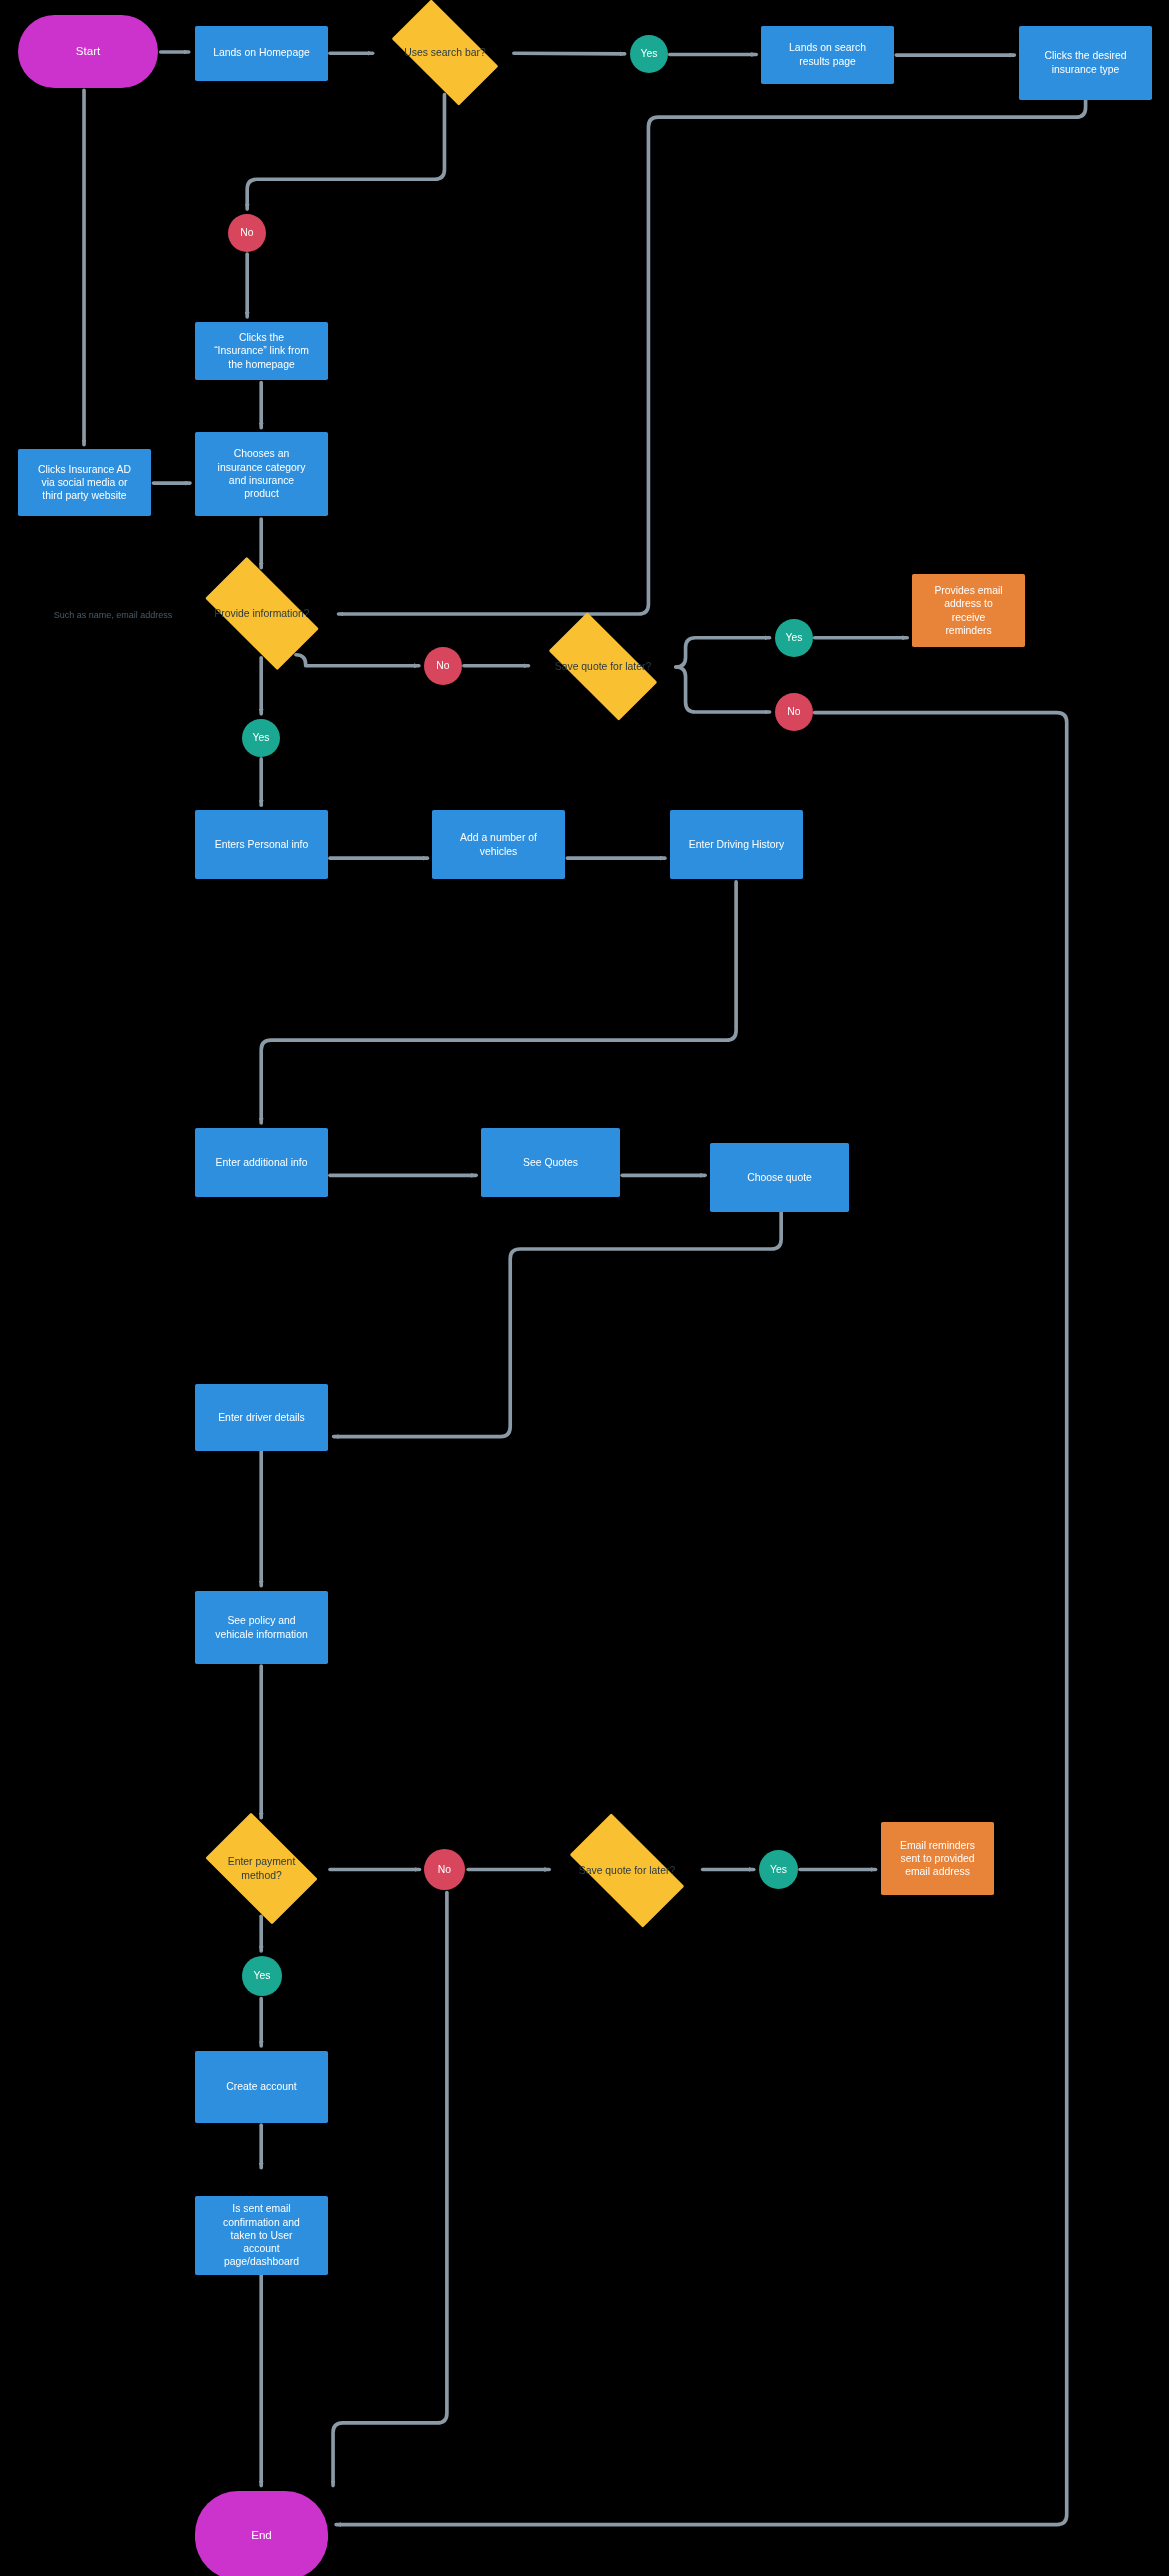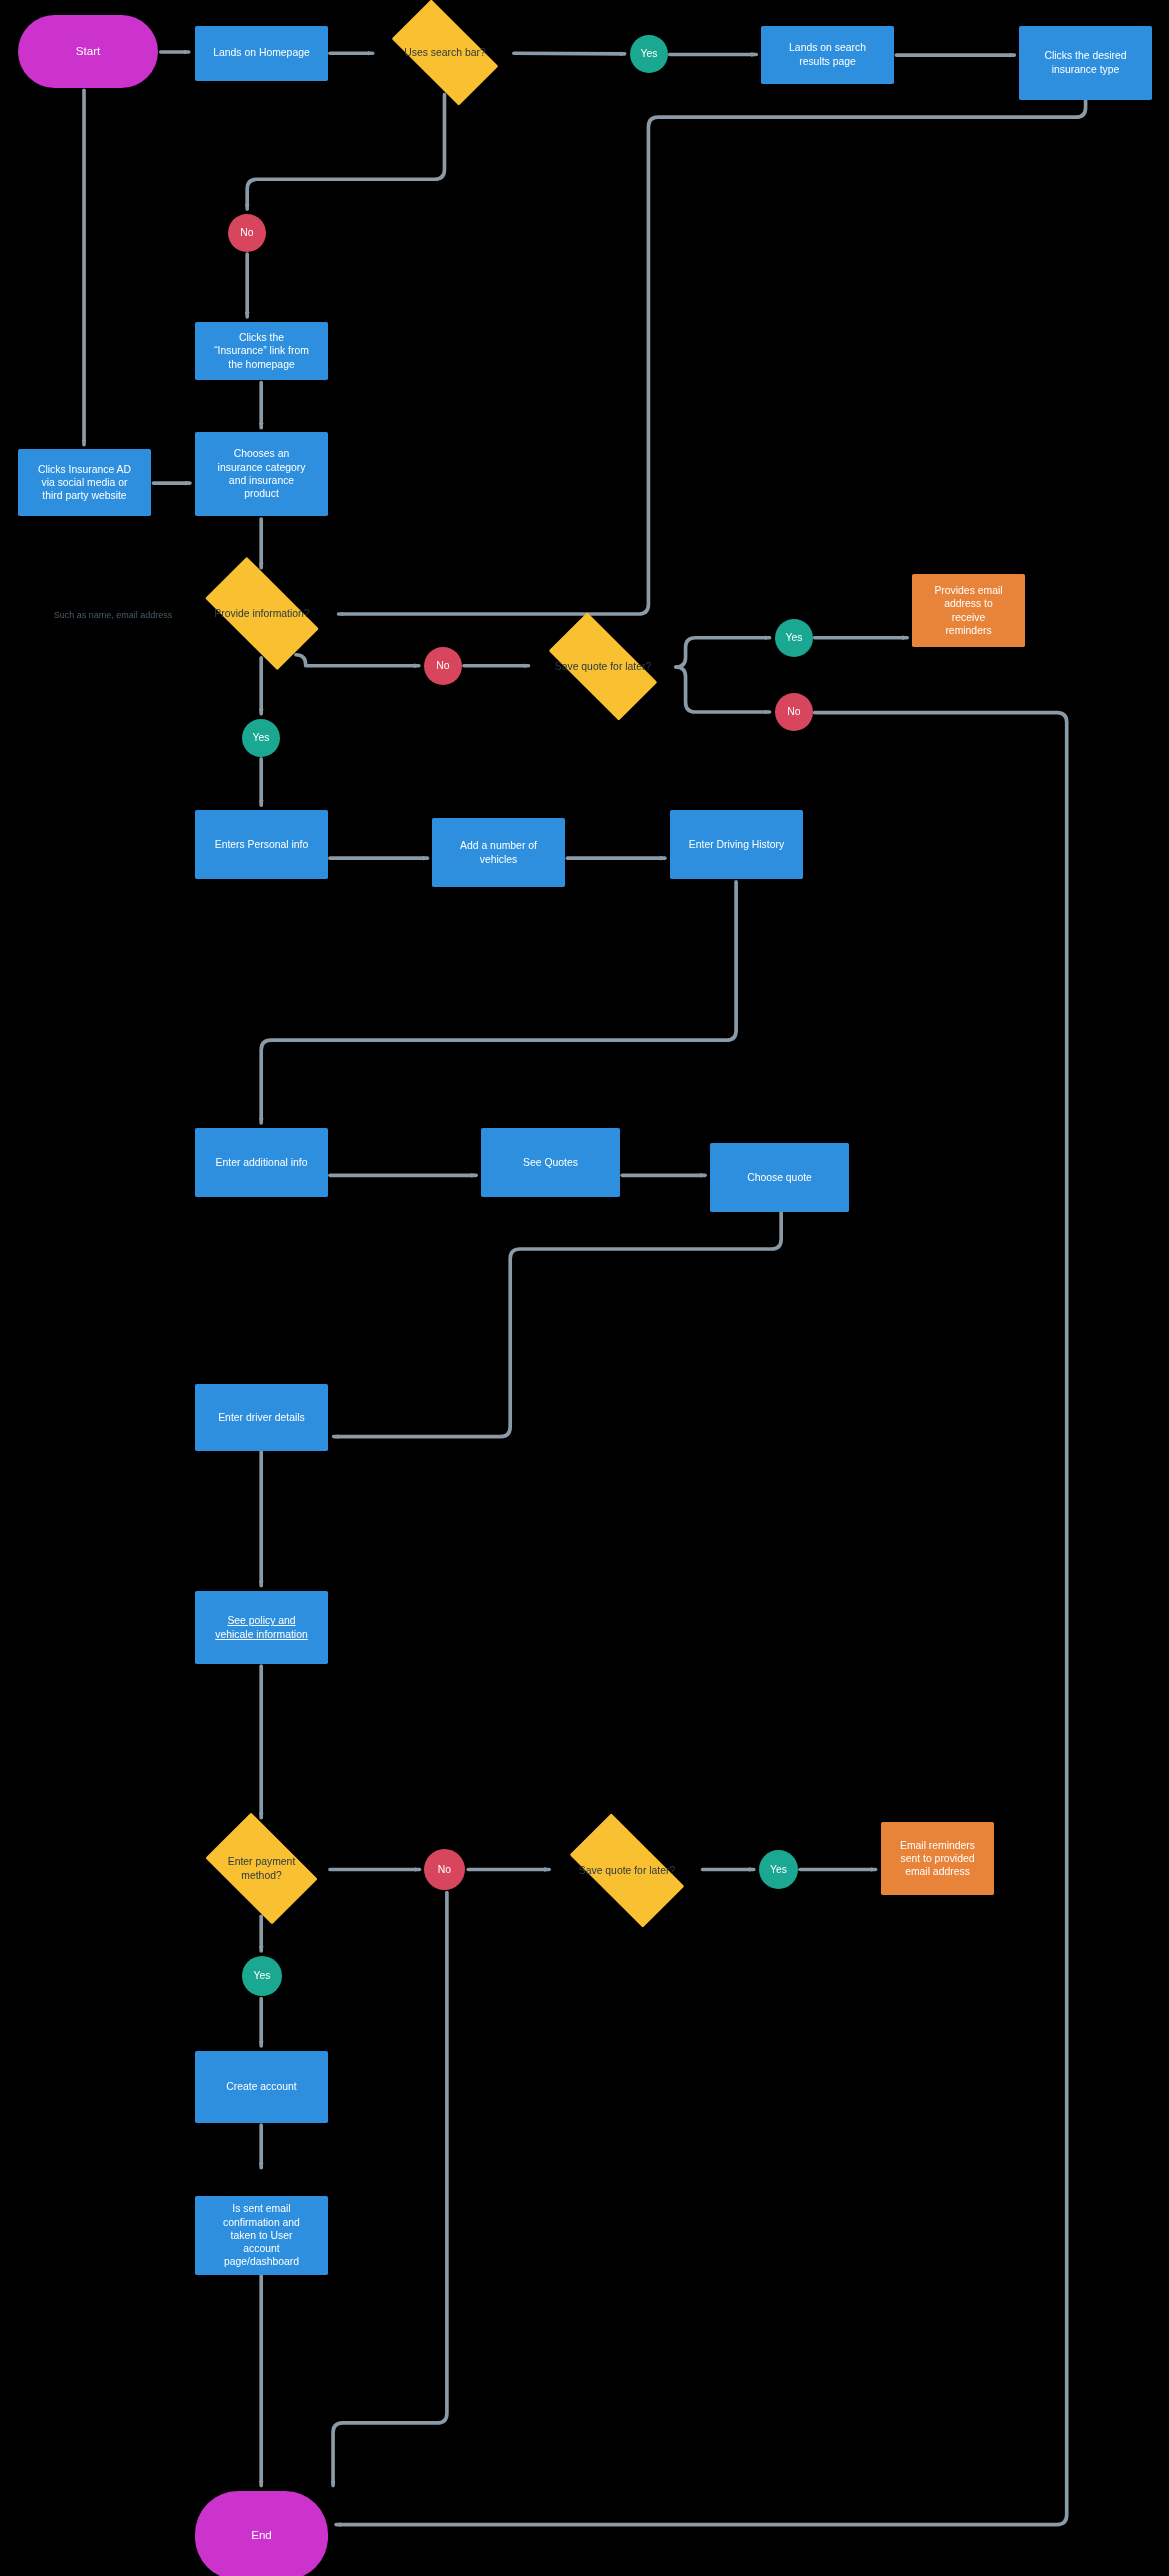--- a/index.html
+++ b/index.html
@@ -272,21 +272,21 @@
   </div>
 
   <div class="node n-yes" style="left:242px;top:719px;width:38px;height:38px;">
     <span class="lbl">Yes</span>
   </div>
 
   <div class="node n-process" style="left:195px;top:810px;width:133px;height:69px;">
     <span class="lbl">Enters Personal info</span>
   </div>
 
-  <div class="node n-process" style="left:432px;top:810px;width:133px;height:69px;margin-top:8px;">
+  <div class="node n-process" style="left:432px;top:810px;width:133px;height:69px;">
     <span class="lbl">Add a number of
 vehicles</span>
   </div>
 
   <div class="node n-process" style="left:670px;top:810px;width:133px;height:69px;">
     <span class="lbl">Enter Driving History</span>
   </div>
 
   <div class="node n-process" style="left:195px;top:1128px;width:133px;height:69px;">
     <span class="lbl">Enter additional info</span>
@@ -297,21 +297,21 @@
   </div>
 
   <div class="node n-process" style="left:710px;top:1128px;width:139px;height:69px;margin-top:15px;">
     <span class="lbl">Choose  quote</span>
   </div>
 
   <div class="node n-process" style="left:195px;top:1364px;width:133px;height:67px;margin-top:20px;">
     <span class="lbl">Enter driver details</span>
   </div>
 
-  <div class="node n-process" style="left:195px;top:1591px;width:133px;height:73px;text-decoration:underline;">
+  <div class="node n-process" style="left:195px;top:1591px;width:133px;height:73px;">
     <span class="lbl">See policy and
 vehicale information</span>
   </div>
 
   <div class="node n-decision" style="left:195px;top:1823px;width:133px;height:91px;">
     <span class="diamond"></span>
     <span class="lbl">Enter payment
 method?</span>
   </div>
 

